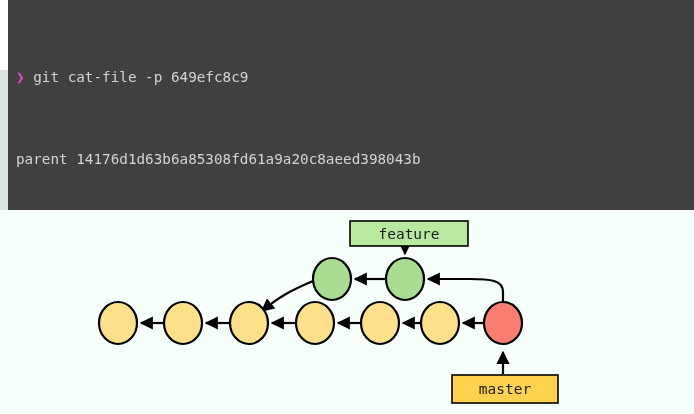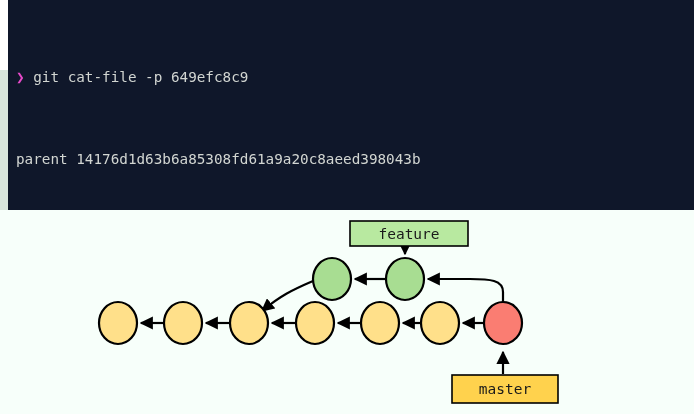--- a/index.html
+++ b/index.html
@@ -23,21 +23,21 @@
     width: 694px;
     height: 210px;
     background: #d9e6dd;
   }
   #terminal-window {
     position: absolute;
     left: 8px;
     top: 0px;
     width: 686px;
     height: 210px;
-    background: #0f172a;
+    background: #404040;
     padding: 6px 0 0 0;
     box-sizing: border-box;
   }
   #terminal-output {
     font-family: "DejaVu Sans Mono", "Liberation Mono", monospace;
     font-size: 14.3px;
     line-height: 20.4px;
     color: #d2d6d2;
     white-space: pre;
     padding-left: 8px;

